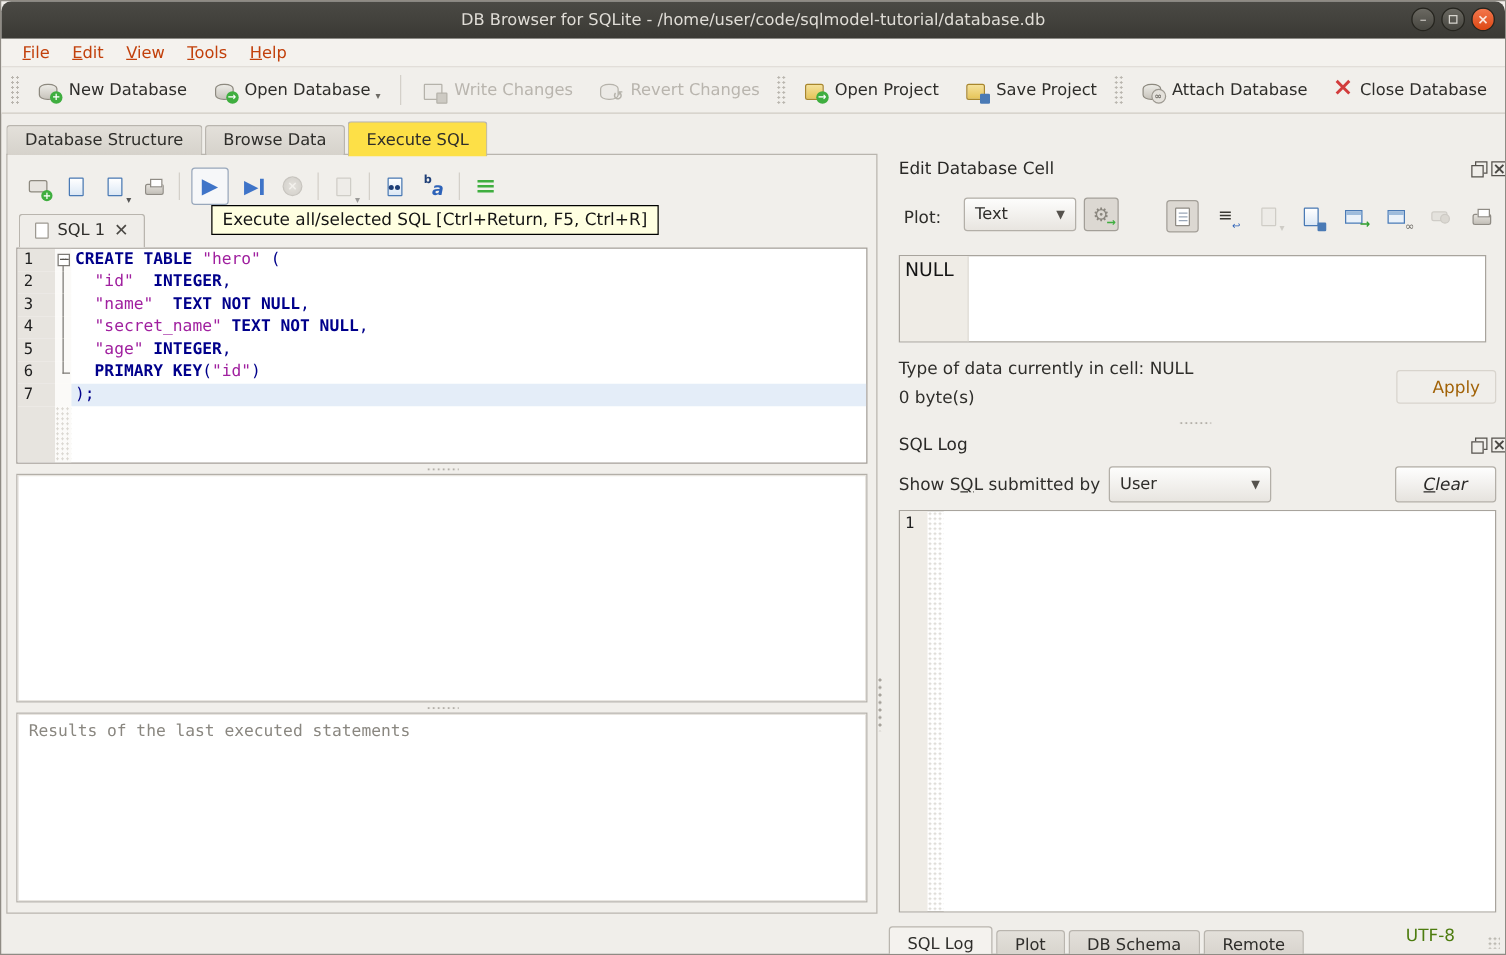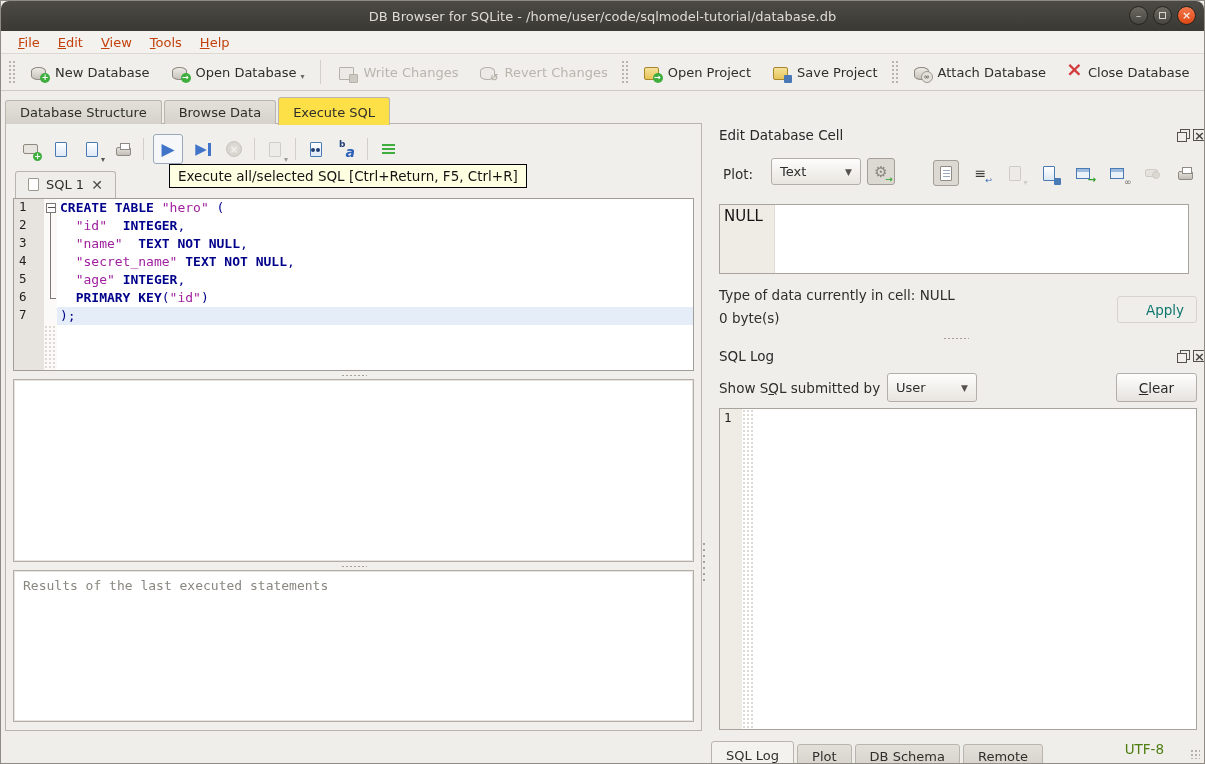--- a/index.html
+++ b/index.html
@@ -166,29 +166,29 @@
   .ci .pill { width:13px; height:8px; background:#dcd9d3; border:1px solid #b5b2ab; border-radius:2px; position:relative; }
   .ci .pill::after { content:""; position:absolute; right:-3px; bottom:-3px; width:6px; height:6px; border-radius:50%; background:#cbc7c0; border:1px solid #b1ada6; }
   .printer { width:15px; height:9px; background:linear-gradient(#e4e1db,#c3bfb8); border:1px solid #8f8b84; border-radius:2px; position:relative; margin-top:5px; }
   .printer::before { content:""; position:absolute; left:3px; top:-5px; width:8px; height:5px; background:#fff; border:1px solid #8f8b84; }
 
   .cell-editor { position:absolute; left:12px; top:80px; width:470px; height:70px; border:1px solid #a8a49d; background:#fff; display:flex; }
   .cell-gutter { width:55px; background:#efece6; border-right:1px solid #e0dcd5; padding:2px 0 0 4px; font-size:15px; color:#141414; }
   .type-info { position:absolute; left:12px; top:163px; font-size:13.5px; }
   .size-info { position:absolute; left:12px; top:186px; font-size:13.5px; }
   .btn { display:flex; align-items:center; justify-content:center; border-radius:3px; font-size:13.5px; }
-  .btn.disabled { background:#f0eeea; border:1px solid #d8d4cd; color:#0f766e;padding-left:16px; }
+  .btn.disabled { background:#f0eeea; border:1px solid #d8d4cd; color:#a16207;padding-left:16px; }
   .btn.normal { background:linear-gradient(#fefefe,#e6e3de); border:1px solid #b3afa8; color:#2a2927; }
   .apply-btn { position:absolute; left:410px; top:172px; width:80px; height:27px; }
   .rp-splitter { position:absolute; left:0; top:210px; width:100%; height:8px; display:flex; align-items:center; justify-content:center; }
 
   .show-label { position:absolute; left:12px; top:256px; font-size:13.5px; }
   .show-label .u { text-decoration:underline; }
-  .user-select { left:180px; top:249px; width:90px; height:29px; }
-  .clear-btn { position:absolute; left:409px; top:249px; width:81px; height:29px; }
+  .user-select { left:180px; top:249px; width:130px; height:29px; }
+  .clear-btn { position:absolute; left:409px; top:249px; width:81px; height:29px;font-style:italic; }
   .clear-btn .u { text-decoration:underline; }
 
   .log-editor { position:absolute; left:12px; top:284px; width:478px; height:322px; border:1px solid #a8a49d; background:#fff; display:flex; }
   .log-gutter { width:22px; background:#efece6; font-family:"DejaVu Sans Mono","Liberation Mono",monospace;
     font-size:12.5px; color:#1f1f1f; padding:1px 0 0 4px; }
   .log-fold { width:13px; background-image:radial-gradient(#dcd9d3 1px, transparent 1px); background-size:4px 4px; }
 
   .bottom-tabs { position:absolute; left:4px; top:617px; display:flex; align-items:flex-end; }
   .btab { padding:4px 14px 5px; font-size:13px; border:1px solid #b9b5ae; background:linear-gradient(#e3e0da,#d6d2cb);
     margin-right:3px; border-radius:3px 3px 0 0; height:24px; }

